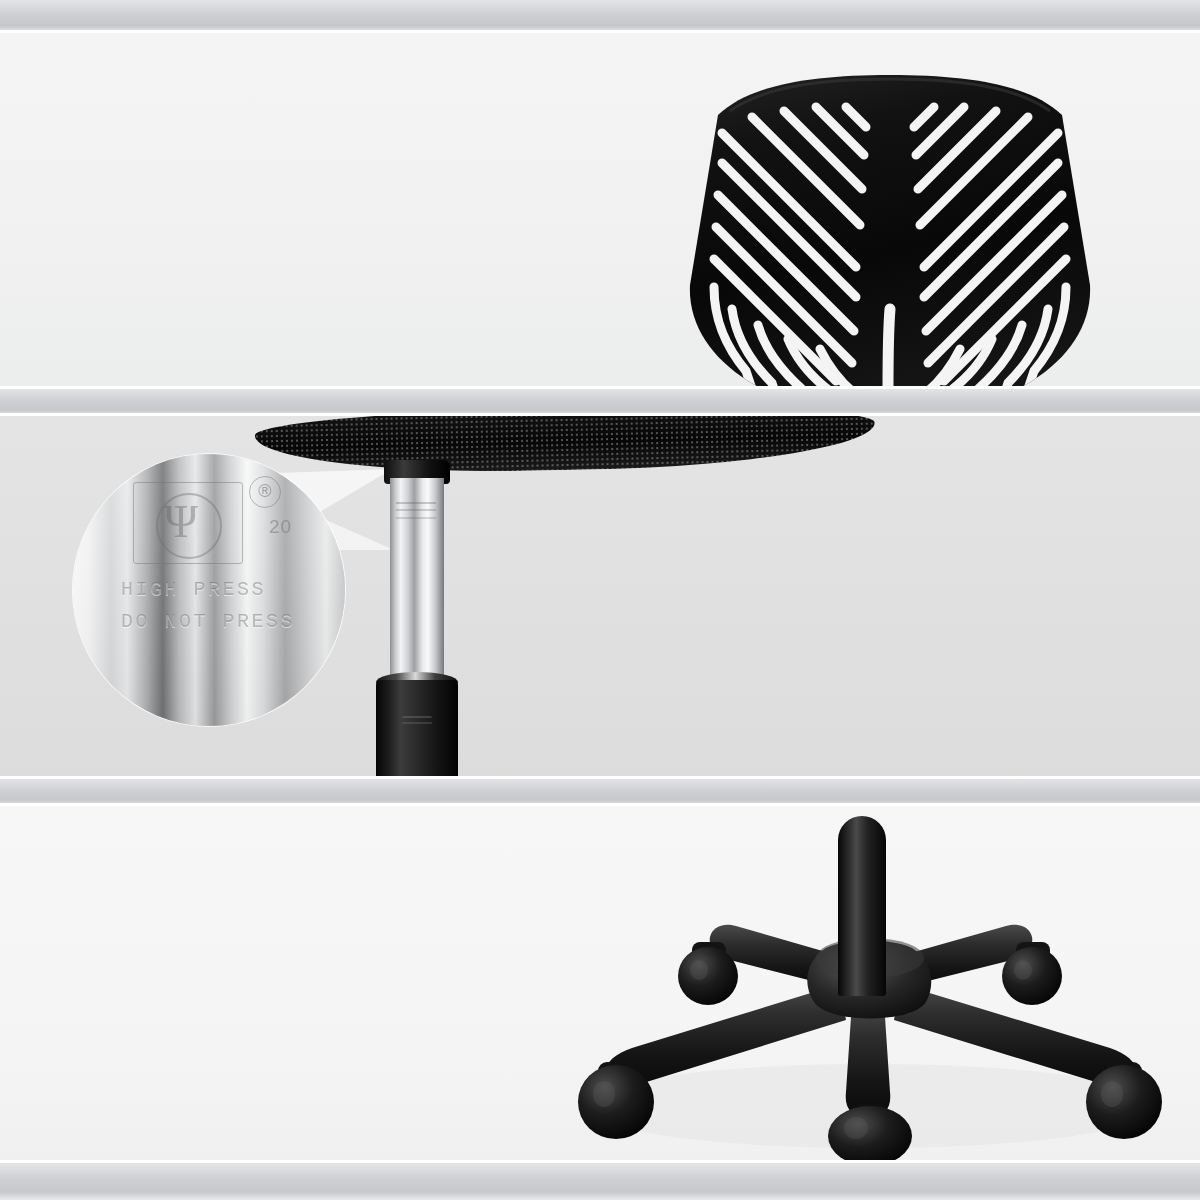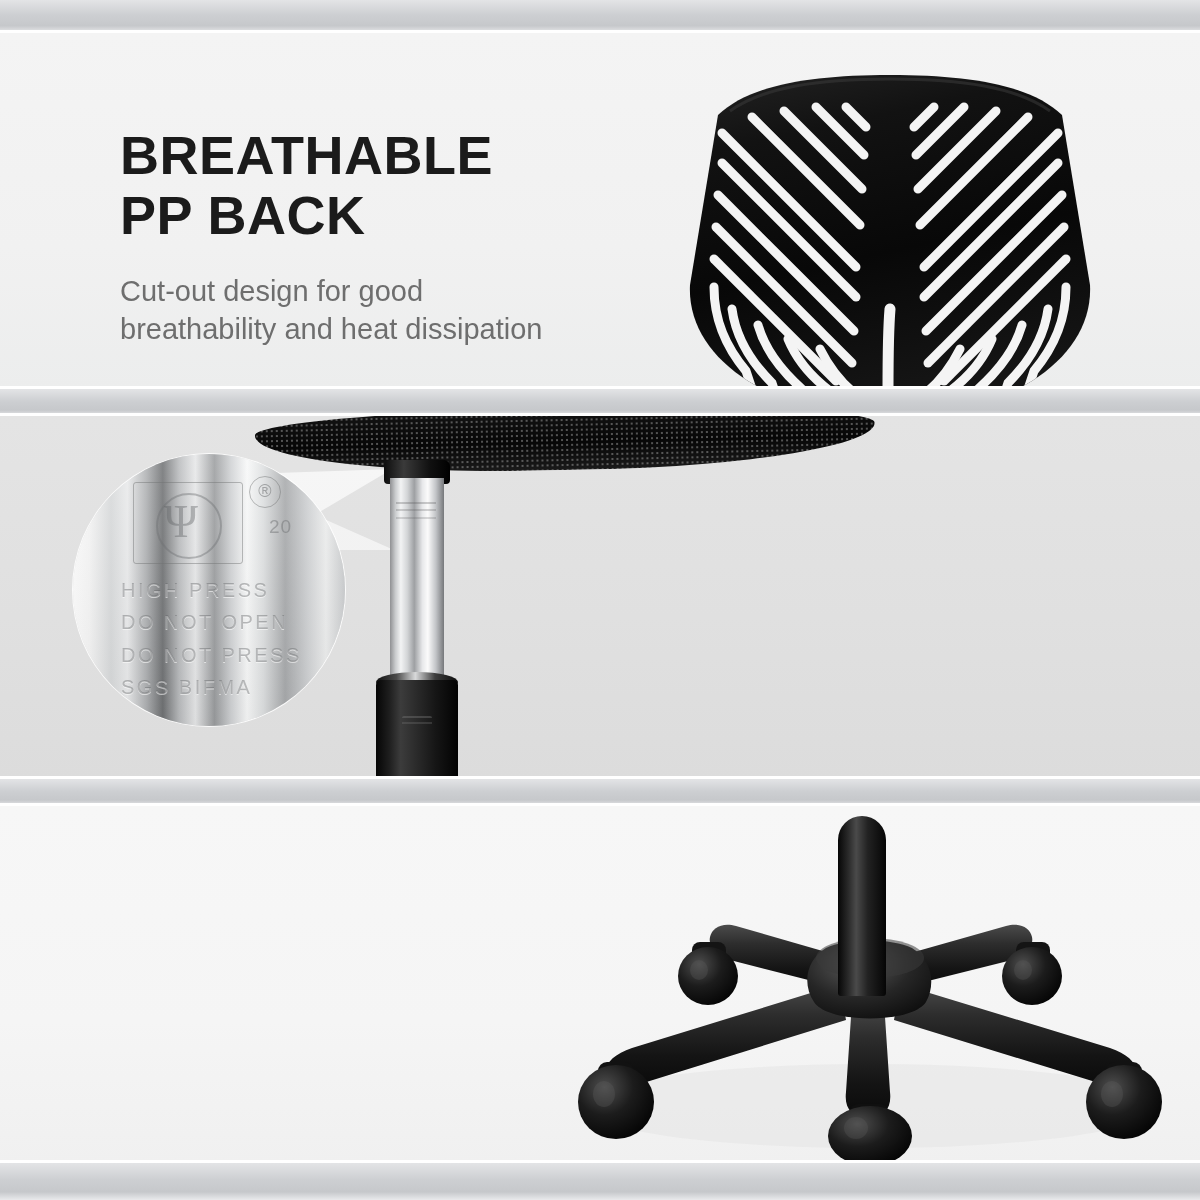--- a/index.html
+++ b/index.html
@@ -223,20 +223,21 @@
     left: 48px; top: 120px;
     width: 230px;
   }
   .emb-line {
     font-size: 20px;
     letter-spacing: 2.5px;
     line-height: 1.62;
     color: rgba(98,100,102,0.42);
     text-shadow: 0 1px 0 rgba(255,255,255,0.55);
     white-space: nowrap;
+    font-family: Liberation Mono, monospace;
   }
 
   
   .base-art {
     position: absolute;
     left: 540px;
     top: 0px;
     width: 660px;
     height: 357px;
   }
@@ -318,26 +319,20 @@
           <path d="M332,268 C322,292 306,308 290,320 L286,342"></path>
           <path d="M300,278 C290,298 278,312 266,322 L264,342"></path>
 
           <path d="M230,238 C228,262 228,290 228,320" stroke-width="11"></path>
         </g>
 
         <path d="M70,40 C104,16 158,8 230,8 C302,8 356,16 390,40" fill="none" stroke="#3a3a3a" stroke-width="3" opacity="0.55"></path>
       </svg>
     </div>
 
-    <div class="textblock tb-1">
-      <h2 class="headline">BREATHABLE
-PP BACK</h2>
-      <p class="subline">Cut-out design for good
-breathability and heat dissipation</p>
-    </div>
   </div>
 
   <div class="band band-mid1"></div>
   <div class="band-hairline" style="top:386px"></div>
   <div class="band-hairline" style="top:413px"></div>
 
   <div class="panel panel-2">
 
     <div class="seat-mesh"></div>
 
@@ -356,23 +351,21 @@
         <div class="emb-circle"></div>
         <div class="emb-glyph">Ψ</div>
       </div>
 
       <div class="emb-reg">®</div>
 
       <div class="emb-num">20</div>
 
       <div class="emb-lines">
         <div class="emb-line">HIGH PRESS</div>
-        <div class="emb-line">DO NOT OPEN</div>
         <div class="emb-line">DO NOT PRESS</div>
-        <div class="emb-line">SGS  BIFMA</div>
       </div>
     </div>
 
   </div>
 
   <div class="band band-mid2"></div>
   <div class="band-hairline" style="top:776px"></div>
   <div class="band-hairline" style="top:803px"></div>
 
   <div class="panel panel-3">

